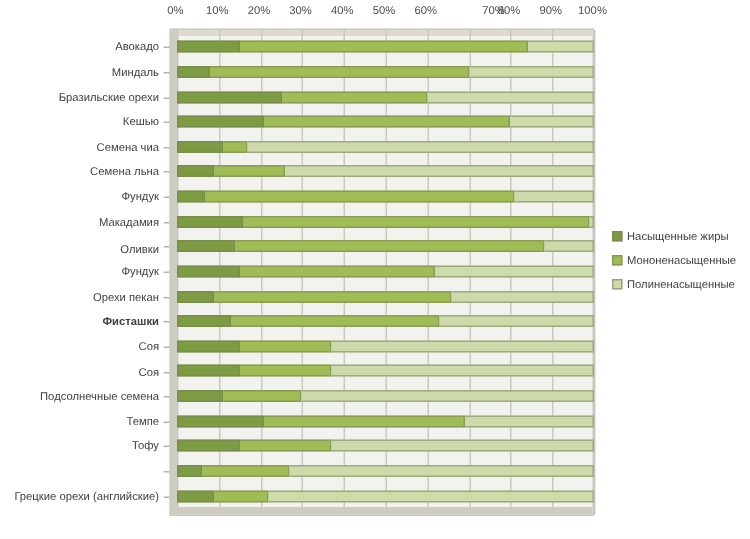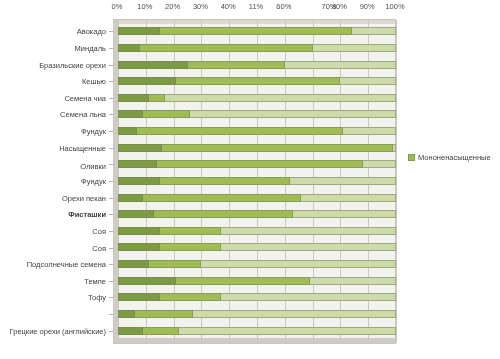--- a/index.html
+++ b/index.html
@@ -142,21 +142,21 @@
 <body>
 
 <div class="chart-root">
 
   <div class="xaxis" id="xaxis">
       <span class="xtick-label" style="left: 4px;">0%</span>
       <span class="xtick-label" style="left: 31.8px;">10%</span>
       <span class="xtick-label" style="left: 59.6px;">20%</span>
       <span class="xtick-label" style="left: 87.4px;">30%</span>
       <span class="xtick-label" style="left: 115.2px;">40%</span>
-      <span class="xtick-label" style="left: 143px;">11%</span>
+      <span class="xtick-label" style="left: 143px;">50%</span>
       <span class="xtick-label" style="left: 170.8px;">60%</span>
       <span class="xtick-label" style="left: 216px;">70%</span>
       <span class="xtick-label" style="left: 226.4px;">80%</span>
       <span class="xtick-label" style="left: 254.2px;">90%</span>
       <span class="xtick-label" style="left: 282px;">100%</span>
     </div>
 
   <div class="plot-frame" id="plotFrame">
     <div class="plot-shade-top"></div>
     <div class="plot-shade-left"></div>
@@ -319,21 +319,21 @@
       <div class="cat-label" style="top: 45.5789px;">Бразильские орехи</div>
       <div class="tickmark" style="top: 45.5789px;"></div>
       <div class="cat-label" style="top: 62.2105px;">Кешью</div>
       <div class="tickmark" style="top: 62.2105px;"></div>
       <div class="cat-label" style="top: 78.8421px;">Семена чиа</div>
       <div class="tickmark" style="top: 78.8421px;"></div>
       <div class="cat-label" style="top: 95.4737px;">Семена льна</div>
       <div class="tickmark" style="top: 95.4737px;"></div>
       <div class="cat-label" style="top: 112.105px;">Фундук</div>
       <div class="tickmark" style="top: 112.105px;"></div>
-      <div class="cat-label" style="top: 128.737px;">Насыщенные</div>
+      <div class="cat-label" style="top: 128.737px;">Макадамия</div>
       <div class="tickmark" style="top: 128.737px;"></div>
       <div class="cat-label" style="top: 147px; margin-left: 20px;">Оливки</div>
       <div class="tickmark" style="top: 145.368px;"></div>
       <div class="cat-label" style="top: 162px;">Фундук</div>
       <div class="tickmark" style="top: 162px;"></div>
       <div class="cat-label" style="top: 178.632px;">Орехи пекан</div>
       <div class="tickmark" style="top: 178.632px;"></div>
       <div class="cat-label" style="top: 195.263px; font-weight: bold;">Фисташки</div>
       <div class="tickmark" style="top: 195.263px;"></div>
       <div class="cat-label" style="top: 211.895px;">Соя</div>
@@ -346,18 +346,26 @@
       <div class="tickmark" style="top: 261.789px;"></div>
       <div class="cat-label" style="top: 278.421px;">Тофу</div>
       <div class="tickmark" style="top: 278.421px;"></div>
       <div class="tickmark" style="top: 295.053px;"></div>
       <div class="cat-label" style="top: 311.684px;">Грецкие орехи (английские)</div>
       <div class="tickmark" style="top: 311.684px;"></div>
     </div>
 
   <div class="legend" id="legend">
       <div class="legend-item">
+        <span class="legend-swatch" style="background: rgb(125, 155, 67);"></span>
+        <span class="legend-text">Насыщенные жиры</span>
+      </div>
+      <div class="legend-item">
         <span class="legend-swatch" style="background: rgb(159, 188, 85);"></span>
         <span class="legend-text">Мононенасыщенные</span>
       </div>
+      <div class="legend-item">
+        <span class="legend-swatch" style="background: rgb(205, 219, 170);"></span>
+        <span class="legend-text">Полиненасыщенные</span>
+      </div>
     </div>
 
 </div>
 
 </body></html>

